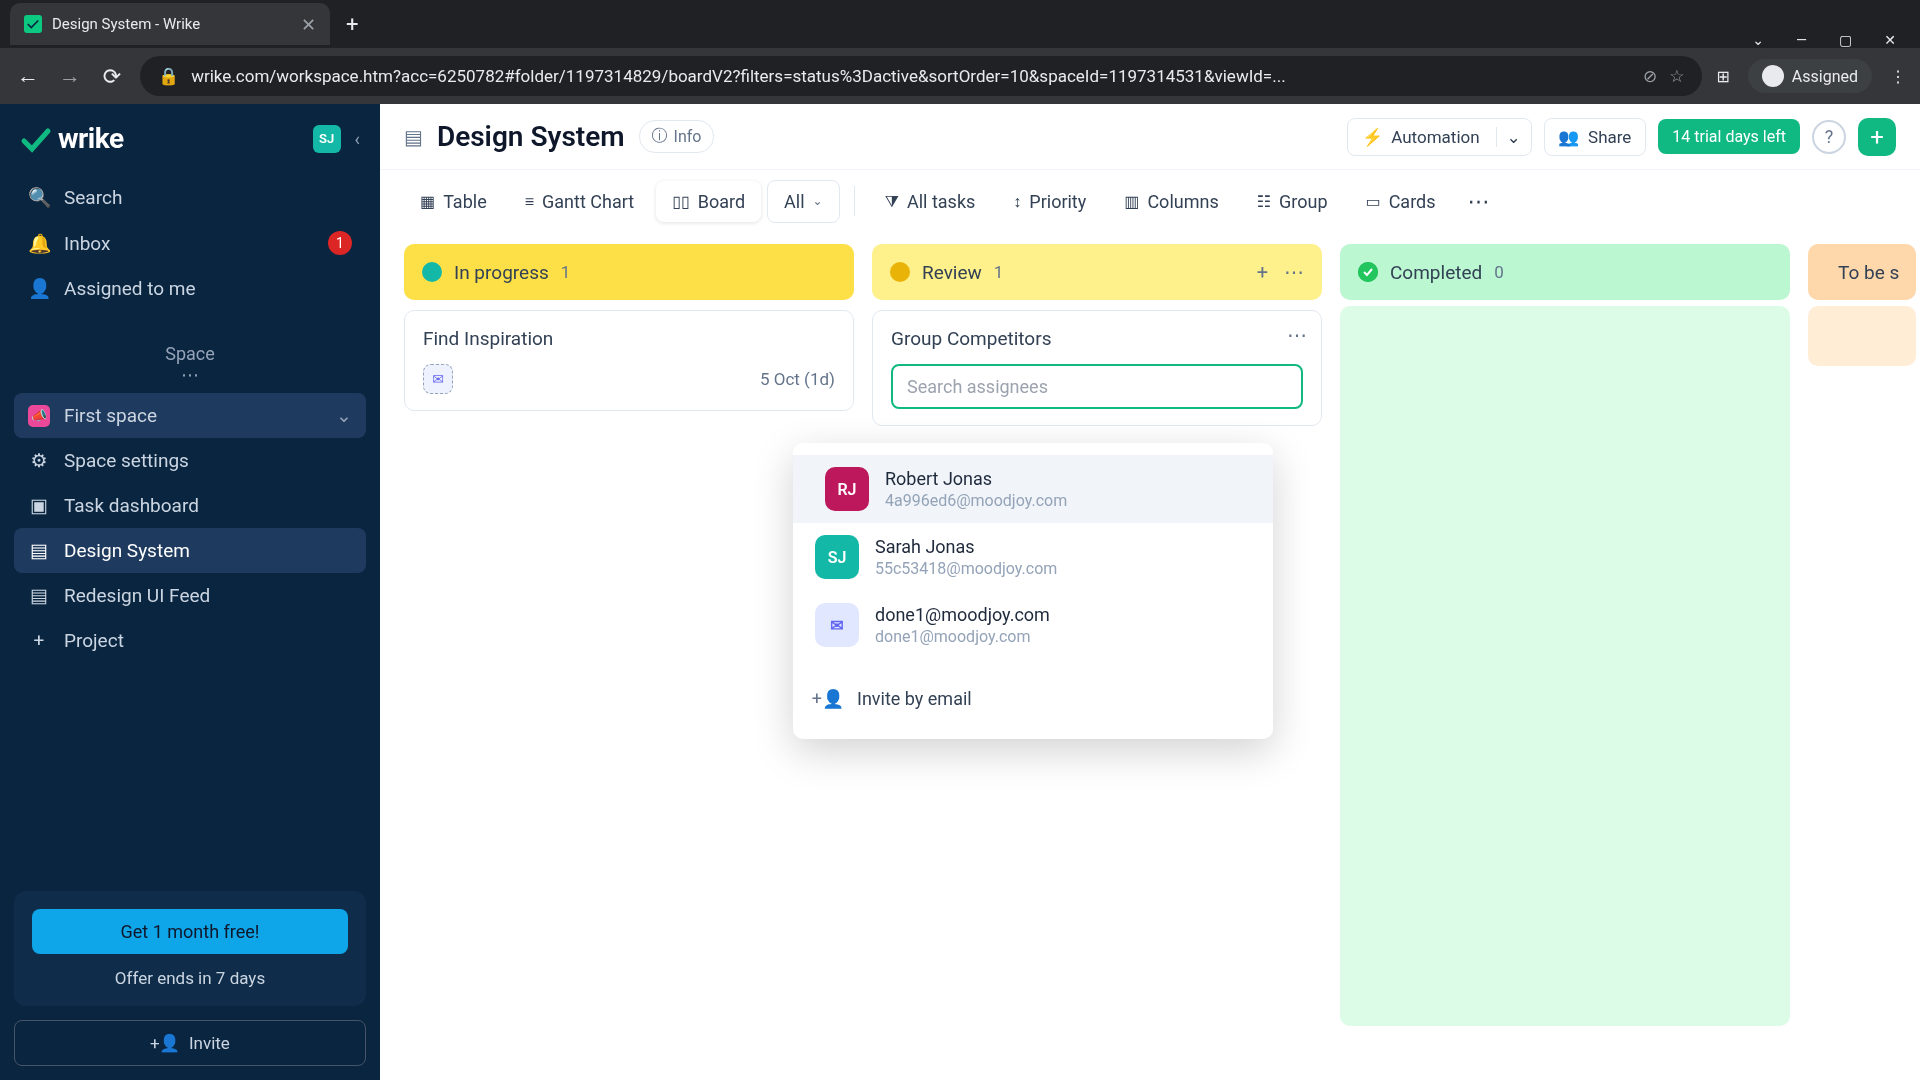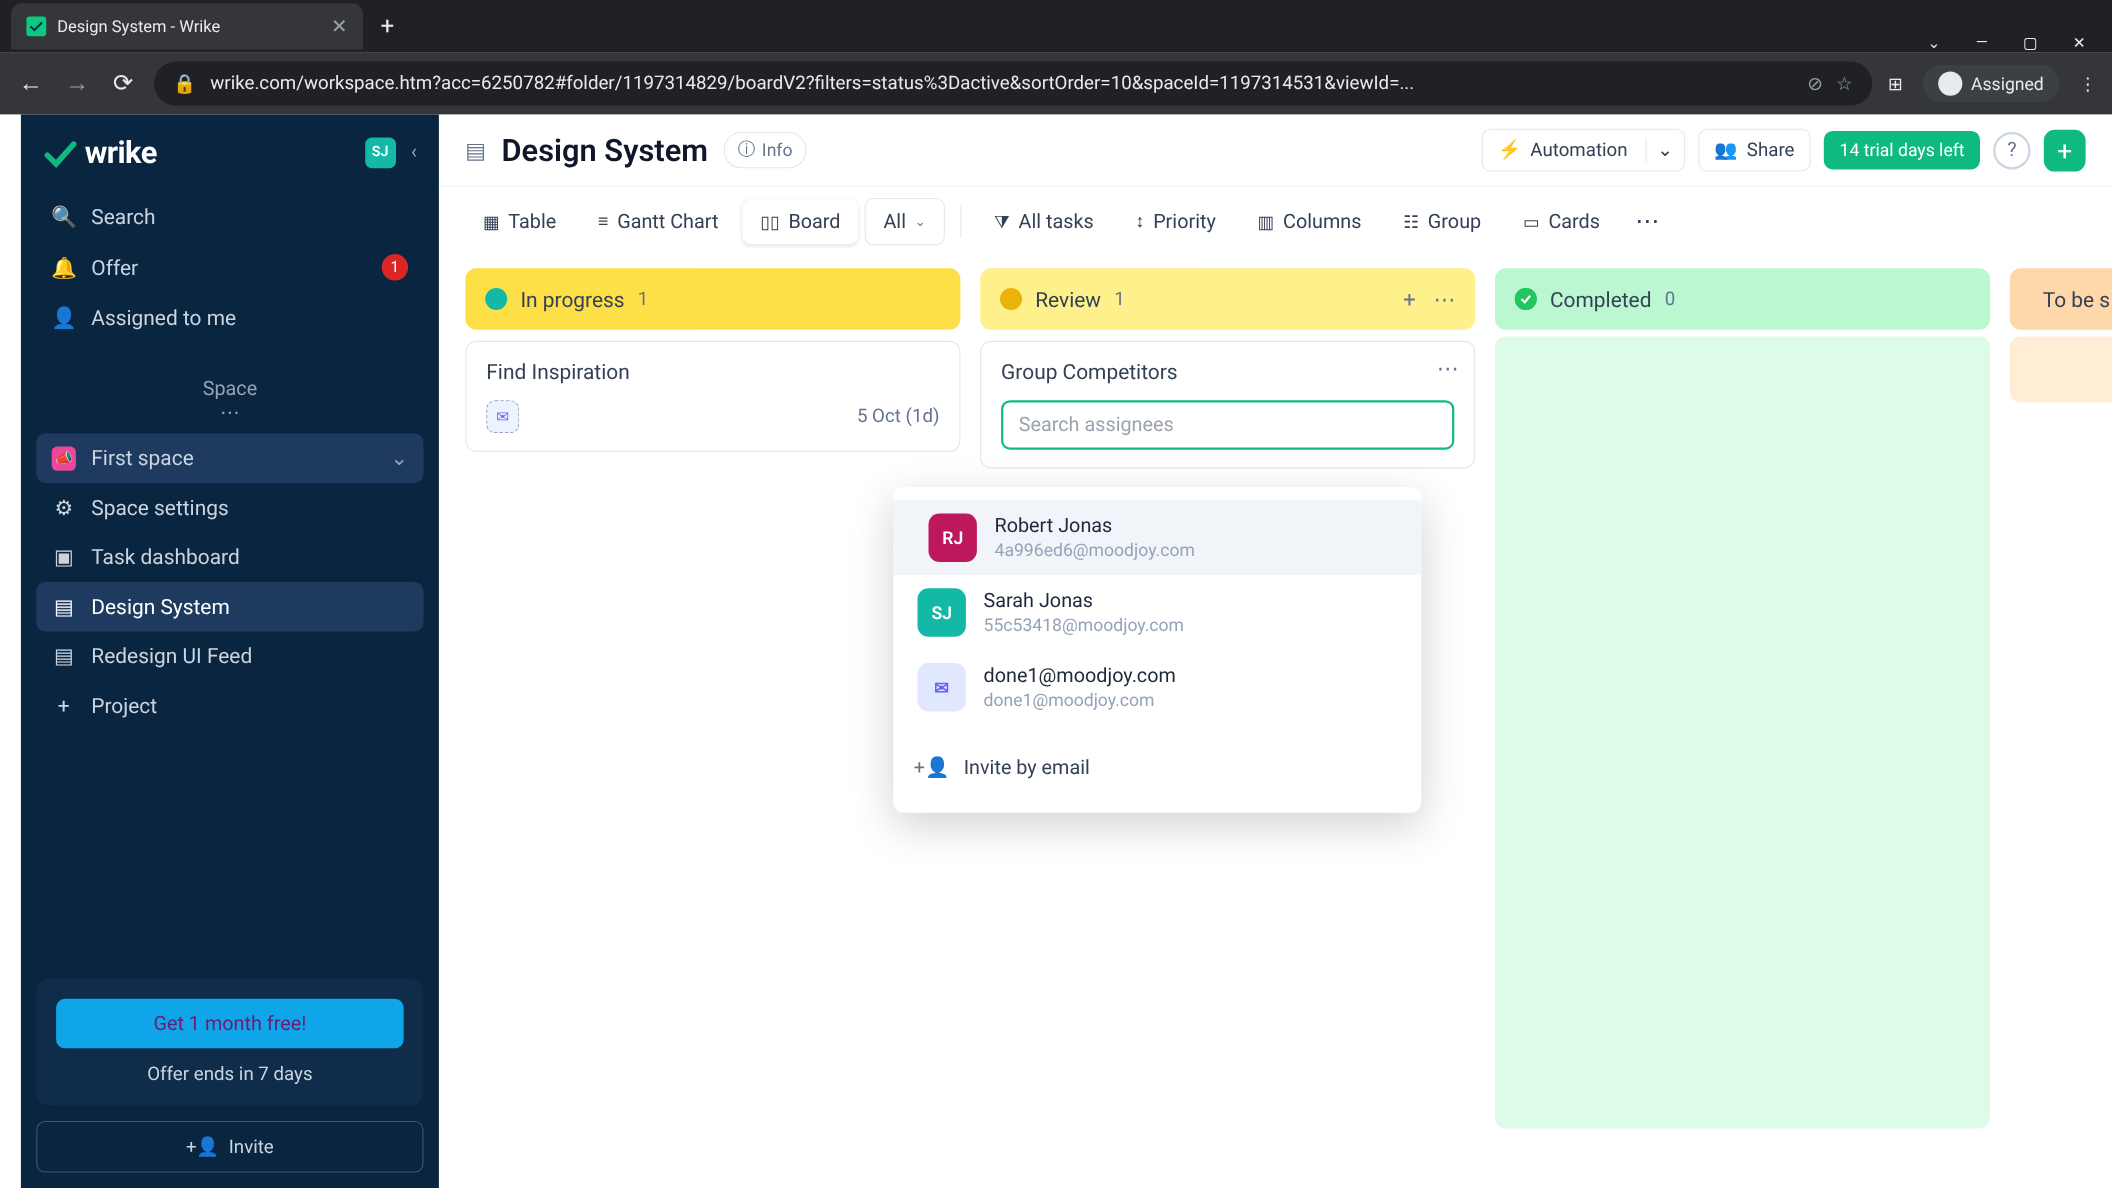--- a/index.html
+++ b/index.html
@@ -21,21 +21,21 @@
 .nav-btn { color:#9aa0a6; font-size:22px; width:28px; text-align:center; }
 .nav-btn.active { color:#e8eaed; }
 .url-box { flex:1; background:#202124; height:40px; border-radius:20px; display:flex; align-items:center; padding:0 18px; gap:12px; color:#e8eaed; font-size:17px; }
 .lock { color:#9aa0a6; }
 .url-text { flex:1; white-space:nowrap; overflow:hidden; }
 .addr-icons { display:flex; align-items:center; gap:18px; color:#e8eaed; }
 .incog-badge { display:flex; align-items:center; gap:8px; background:#3c4043; padding:6px 14px; border-radius:18px; font-size:16px; }
 .incog-badge .icon { width:22px; height:22px; background:#e8eaed; border-radius:50%; position:relative; }
 
 
-.app { flex:1; display:flex; min-height:0;padding-left:19px; }
+.app { flex:1; display:flex; min-height:0; }
 
 
 .sidebar { width:380px; background:#0a2540; color:#fff; display:flex; flex-direction:column; padding:18px 14px 14px; }
 .sb-header { display:flex; align-items:center; margin-bottom:20px; padding:0 6px; }
 .logo { display:flex; align-items:center; gap:6px; }
 .logo-mark { width:32px; height:32px; }
 .logo-text { font-size:28px; font-weight:700; letter-spacing:-0.5px; }
 .sb-avatar { margin-left:auto; width:28px; height:28px; background:#14b8a6; border-radius:6px; display:flex; align-items:center; justify-content:center; font-size:13px; font-weight:600; }
 .collapse-btn { margin-left:14px; color:#94a3b8; font-size:18px; }
 .sb-item { display:flex; align-items:center; gap:14px; padding:11px 14px; border-radius:8px; color:#cbd5e1; font-size:19px; cursor:pointer; }
@@ -43,21 +43,21 @@
 .sb-item .badge { margin-left:auto; background:#dc2626; color:#fff; font-size:14px; min-width:24px; height:24px; border-radius:12px; display:flex; align-items:center; justify-content:center; }
 .sb-section { margin-top:24px; }
 .sb-section-header { display:flex; align-items:center; justify-content:space-between; padding:8px 14px; color:#94a3b8; font-size:18px;flex-direction:column; }
 .space-item { background:#1e3a5f; border-radius:8px; }
 .space-item .icon { background:#ec4899; width:22px; height:22px; border-radius:5px; display:flex; align-items:center; justify-content:center; font-size:13px; }
 .space-item .chev { margin-left:auto; color:#94a3b8; }
 .sb-item.active { background:#1e3a5f; color:#fff; }
 .sb-subitem { padding-left:14px; }
 .sb-footer { margin-top:auto; }
 .promo { background:#0f2d4a; border-radius:12px; padding:18px; text-align:center; margin-bottom:14px; }
-.promo-btn { background:#0ea5e9; color:#701a75; padding:12px 20px; border-radius:8px; font-size:18px; display:inline-block; width:100%; }
+.promo-btn { background:#0ea5e9; color:#0f172a; padding:12px 20px; border-radius:8px; font-size:18px; display:inline-block; width:100%; }
 .promo-sub { color:#cbd5e1; font-size:17px; margin-top:14px; }
 .invite-btn { border:1px solid #475569; border-radius:8px; padding:12px; text-align:center; color:#cbd5e1; font-size:17px; display:flex; align-items:center; justify-content:center; gap:8px; }
 
 
 .main { flex:1; display:flex; flex-direction:column; min-width:0; }
 .topbar { height:66px; display:flex; align-items:center; padding:0 24px; gap:14px; border-bottom:1px solid #f1f5f9; }
 .folder-icon { color:#64748b; font-size:20px; }
 .page-title { font-size:28px; font-weight:600; color:#0f172a; }
 .info-btn { display:flex; align-items:center; gap:6px; color:#64748b; border:1px solid #e2e8f0; padding:5px 12px; border-radius:16px; font-size:16px; }
 .topbar-right { margin-left:auto; display:flex; align-items:center; gap:12px; }
@@ -182,21 +182,21 @@
         </div>
       <span class="collapse-btn">‹</span>
     </div>
 
     <div class="sb-item">
       <span class="icon">🔍</span>
       <span>Search</span>
     </div>
     <div class="sb-item">
       <span class="icon">🔔</span>
-      <span>Offer</span>
+      <span>Inbox</span>
       <span class="badge">1</span>
     </div>
     <div class="sb-item">
       <span class="icon">👤</span>
       <span>Assigned to me</span>
     </div>
 
     <div class="sb-section">
       <div class="sb-section-header">
         <span>Space</span>

